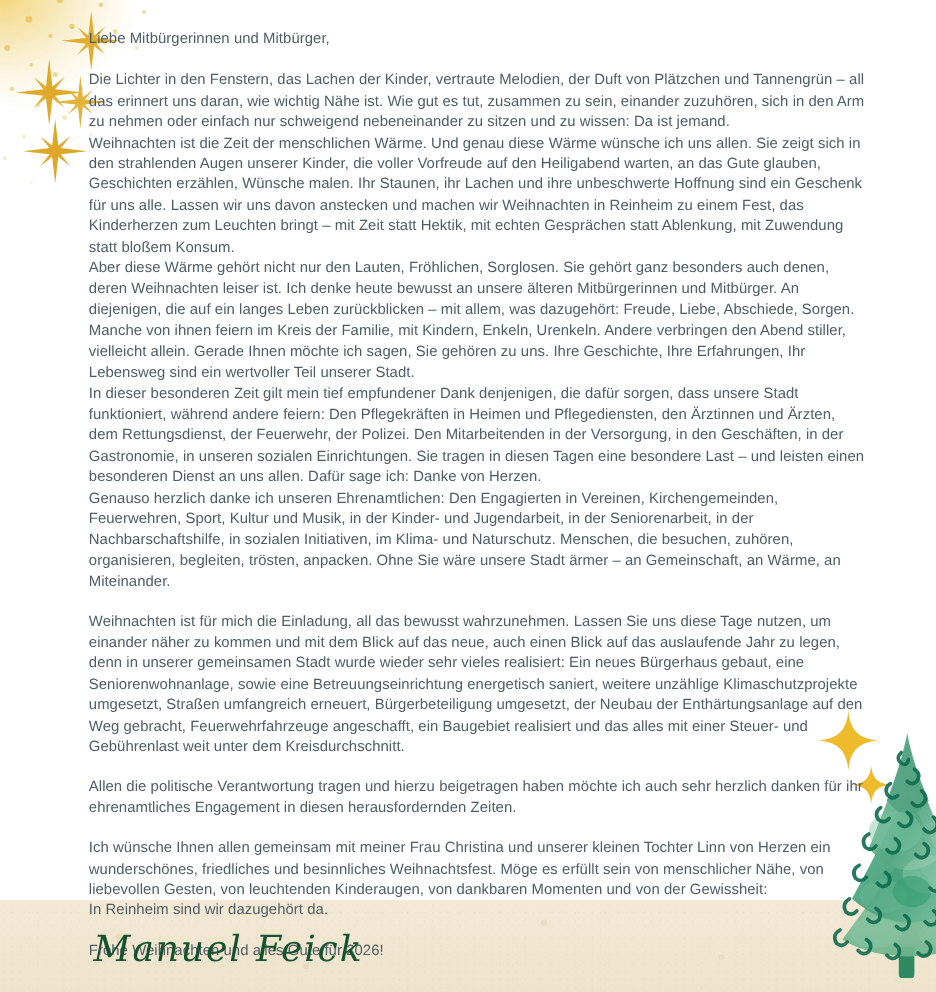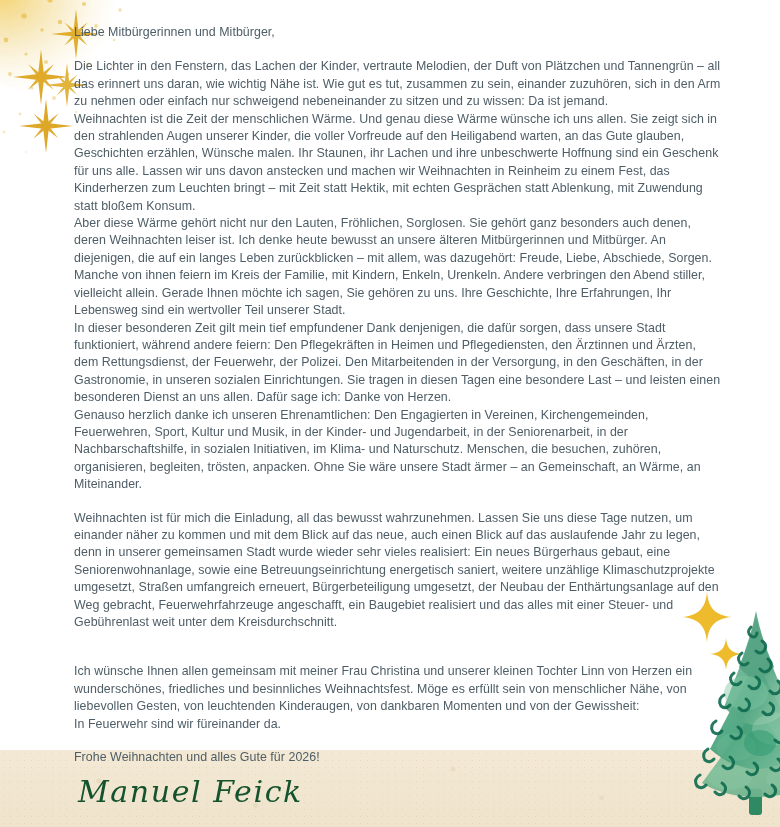--- a/index.html
+++ b/index.html
@@ -273,24 +273,25 @@
     <p>Die Lichter in den Fenstern, das Lachen der Kinder, vertraute Melodien, der Duft von Plätzchen und Tannengrün – all das erinnert uns daran, wie wichtig Nähe ist. Wie gut es tut, zusammen zu sein, einander zuzuhören, sich in den Arm zu nehmen oder einfach nur schweigend nebeneinander zu sitzen und zu wissen: Da ist jemand.</p>
     <p>Weihnachten ist die Zeit der menschlichen Wärme. Und genau diese Wärme wünsche ich uns allen. Sie zeigt sich in den strahlenden Augen unserer Kinder, die voller Vorfreude auf den Heiligabend warten, an das Gute glauben, Geschichten erzählen, Wünsche malen. Ihr Staunen, ihr Lachen und ihre unbeschwerte Hoffnung sind ein Geschenk für uns alle. Lassen wir uns davon anstecken und machen wir Weihnachten in Reinheim zu einem Fest, das Kinderherzen zum Leuchten bringt – mit Zeit statt Hektik, mit echten Gesprächen statt Ablenkung, mit Zuwendung statt bloßem Konsum.</p>
     <p>Aber diese Wärme gehört nicht nur den Lauten, Fröhlichen, Sorglosen. Sie gehört ganz besonders auch denen, deren Weihnachten leiser ist. Ich denke heute bewusst an unsere älteren Mitbürgerinnen und Mitbürger. An diejenigen, die auf ein langes Leben zurückblicken – mit allem, was dazugehört: Freude, Liebe, Abschiede, Sorgen. Manche von ihnen feiern im Kreis der Familie, mit Kindern, Enkeln, Urenkeln. Andere verbringen den Abend stiller, vielleicht allein. Gerade Ihnen möchte ich sagen, Sie gehören zu uns. Ihre Geschichte, Ihre Erfahrungen, Ihr Lebensweg sind ein wertvoller Teil unserer Stadt.</p>
     <p>In dieser besonderen Zeit gilt mein tief empfundener Dank denjenigen, die dafür sorgen, dass unsere Stadt funktioniert, während andere feiern: Den Pflegekräften in Heimen und Pflegediensten, den Ärztinnen und Ärzten, dem Rettungsdienst, der Feuerwehr, der Polizei. Den Mitarbeitenden in der Versorgung, in den Geschäften, in der Gastronomie, in unseren sozialen Einrichtungen. Sie tragen in diesen Tagen eine besondere Last – und leisten einen besonderen Dienst an uns allen. Dafür sage ich: Danke von Herzen.</p>
     <p>Genauso herzlich danke ich unseren Ehrenamtlichen: Den Engagierten in Vereinen, Kirchengemeinden, Feuerwehren, Sport, Kultur und Musik, in der Kinder- und Jugendarbeit, in der Seniorenarbeit, in der Nachbarschaftshilfe, in sozialen Initiativen, im Klima- und Naturschutz. Menschen, die besuchen, zuhören, organisieren, begleiten, trösten, anpacken. Ohne Sie wäre unsere Stadt ärmer – an Gemeinschaft, an Wärme, an Miteinander.</p>
 
     <div class="gap-md"></div>
     <p>Weihnachten ist für mich die Einladung, all das bewusst wahrzunehmen. Lassen Sie uns diese Tage nutzen, um einander näher zu kommen und mit dem Blick auf das neue, auch einen Blick auf das auslaufende Jahr zu legen, denn in unserer gemeinsamen Stadt wurde wieder sehr vieles realisiert: Ein neues Bürgerhaus gebaut, eine Seniorenwohnanlage, sowie eine Betreuungseinrichtung energetisch saniert, weitere unzählige Klimaschutzprojekte umgesetzt, Straßen umfangreich erneuert, Bürgerbeteiligung umgesetzt, der Neubau der Enthärtungsanlage auf den Weg gebracht, Feuerwehrfahrzeuge angeschafft, ein Baugebiet realisiert und das alles mit einer Steuer- und Gebührenlast weit unter dem Kreisdurchschnitt.</p>
 
     <div class="gap-md"></div>
+    <p>Allen die politische Verantwortung tragen und hierzu beigetragen haben möchte ich auch sehr herzlich danken für ihr ehrenamtliches Engagement in diesen herausfordernden Zeiten.</p>
 
     <div class="gap-md"></div>
     <p>Ich wünsche Ihnen allen gemeinsam mit meiner Frau Christina und unserer kleinen Tochter Linn von Herzen ein wunderschönes, friedliches und besinnliches Weihnachtsfest. Möge es erfüllt sein von menschlicher Nähe, von liebevollen Gesten, von leuchtenden Kinderaugen, von dankbaren Momenten und von der Gewissheit:</p>
-    <p>In Feuerwehr sind wir füreinander da.</p>
+    <p>In Reinheim sind wir dazugehört da.</p>
 
     <div class="gap-md"></div>
     <p>Frohe Weihnachten und alles Gute für 2026!</p>
 
   </div>
 
   <div id="signature">Manuel Feick</div>
 
 </div>
 

